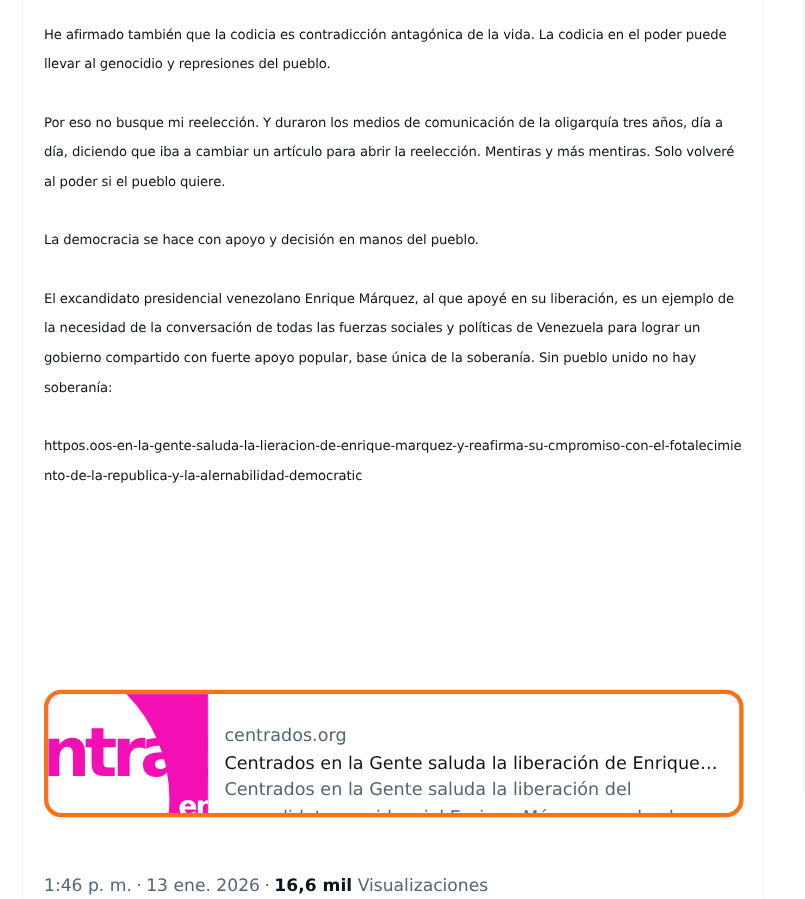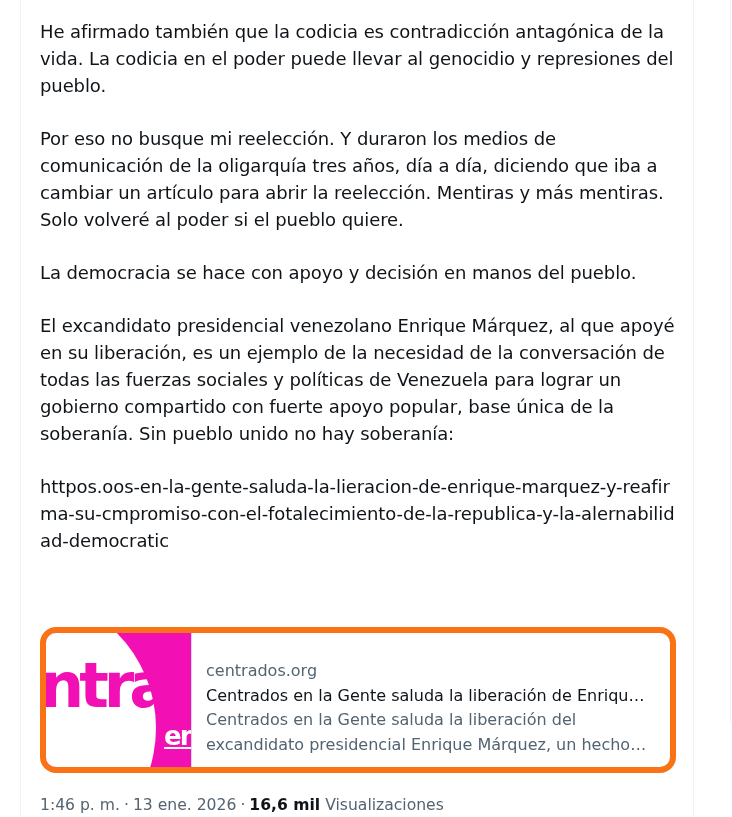--- a/index.html
+++ b/index.html
@@ -31,21 +31,21 @@
       top: 0;
       width: 2px;
       height: 722px;
       border-left: 1px solid #eff3f4;
     }
     .tweet-body {
       position: absolute;
       left: 19px;
       top: 18px;
       width: 640px;
-      font-size: 18px;
+      font-size: 12px;
       line-height: 27px;
       letter-spacing: -0.1px;
       color: #0f1419;
     }
     .para {
       margin: 0 0 26px 0;
       white-space: normal;
     }
     .link {
       color: #1d9bf0;
@@ -53,22 +53,22 @@
       cursor: pointer;
     }
     .raw-url {
       word-break: break-all;
     }
     .card {
       position: absolute;
       left: 19px;
       top: 627px;
       width: 636px;
-      height: 146px;
-      border: 6px solid #f97316;
+      height: 116px;
+      border: 4px solid #f97316;
       border-radius: 16px;
       overflow: hidden;
       box-sizing: border-box;
       display: flex;
       cursor: pointer;
       background: #fff;
     }
     .card-thumb {
       position: relative;
       width: 146px;

